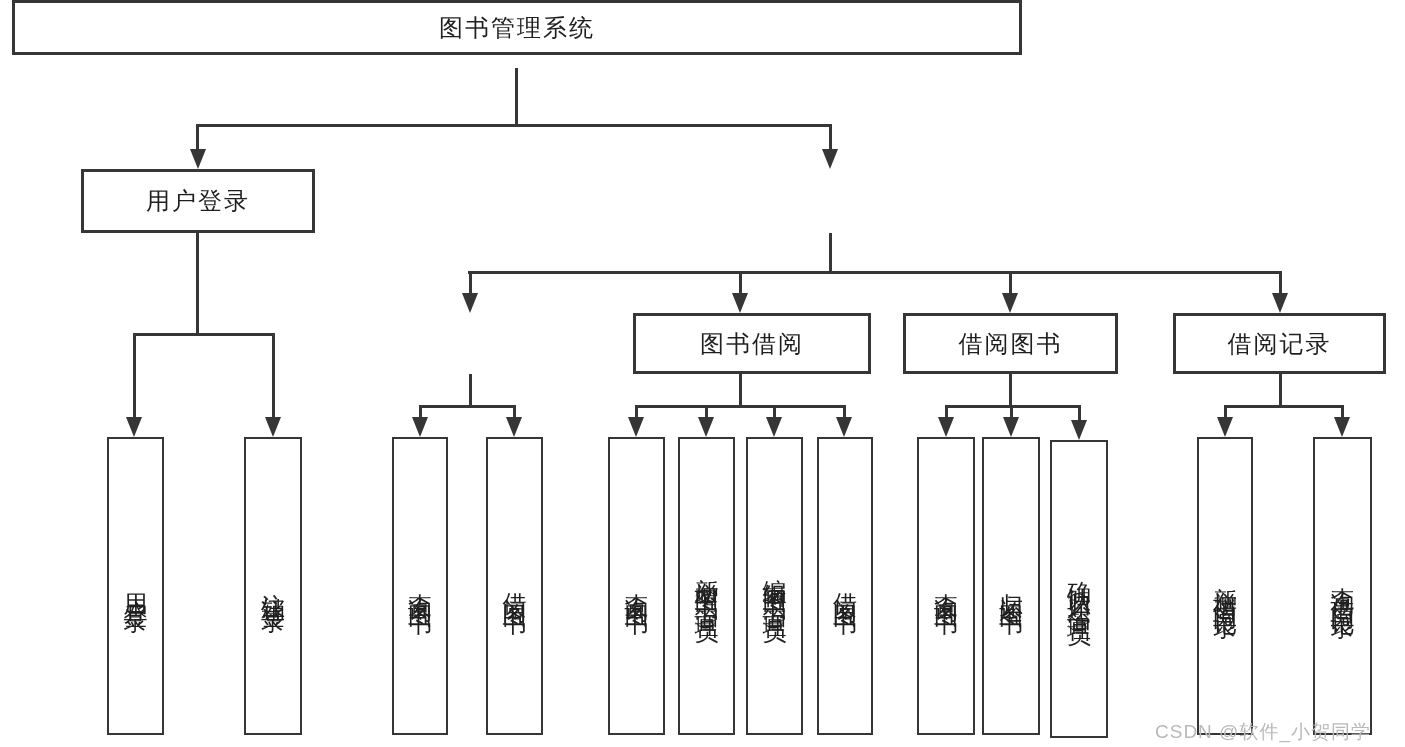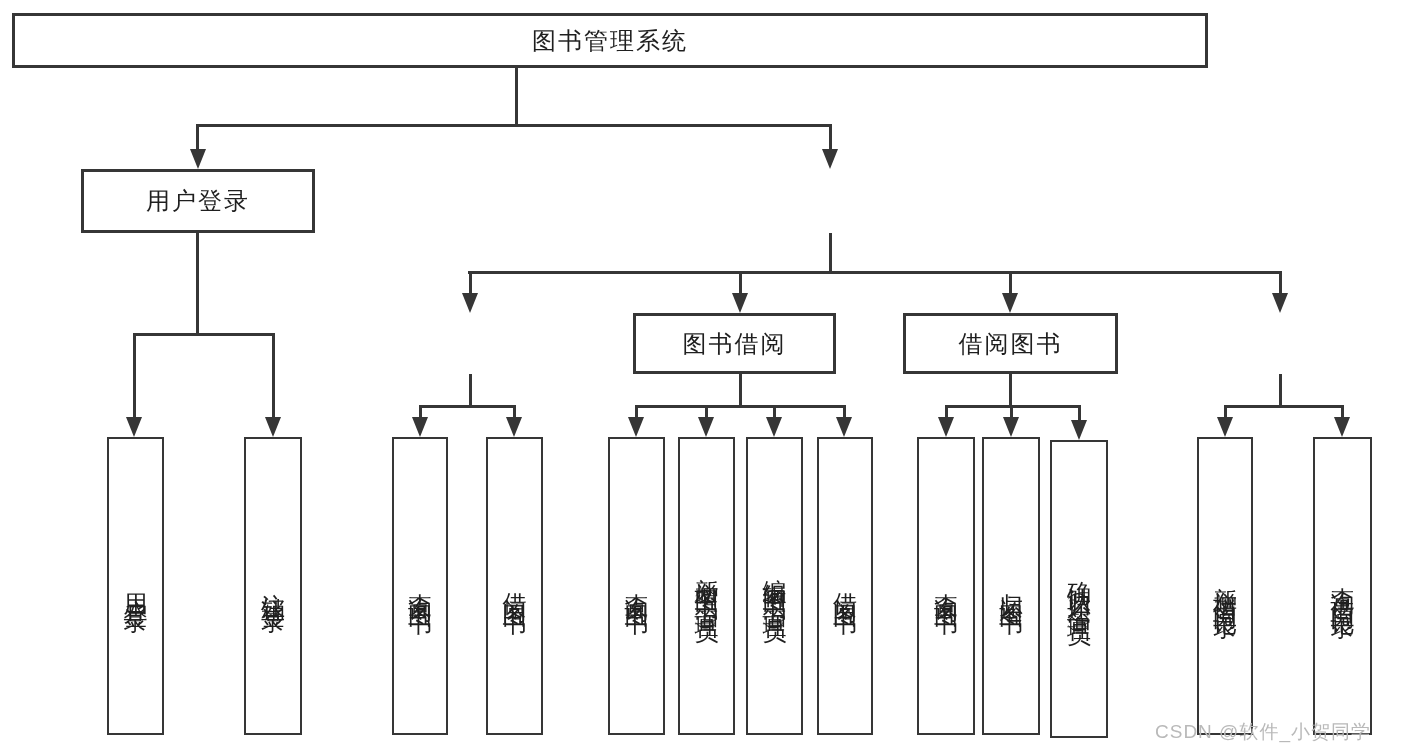--- a/index.html
+++ b/index.html
@@ -32,26 +32,27 @@
   #watermark{
     position:absolute;left:1155px;top:719px;z-index:5;
     font-size:19px;color:#b9b9b9;letter-spacing:1px;white-space:nowrap;
   }
 </style>
 </head>
 <body>
 
 <div id="canvas">
 
-  <div class="box" style="left:12px;top:13px;width:1196px;height:55px">图书管理系统</div>
+  <div class="box" style="left:12px;top:0;width:1010px;height:55px">图书管理系统</div>
 
   <div class="box" style="left:81px;top:169px;width:234px;height:64px">用户登录</div>
 
-  <div class="box" style="left:633px;top:313px;width:203px;height:61px">图书借阅</div>
+  <div class="box" style="left:633px;top:313px;width:238px;height:61px">图书借阅</div>
   <div class="box" style="left:903px;top:313px;width:215px;height:61px">借阅图书</div>
+  <div class="box" style="left:1173px;top:313px;width:213px;height:61px">借阅记录</div>
 
   <div class="box leaf" style="left:107px;top:437px;width:57px;height:298px">用户登录</div>
   <div class="box leaf" style="left:244px;top:437px;width:58px;height:298px">注销登录</div>
 
   <div class="box leaf" style="left:392px;top:437px;width:56px;height:298px">查询图书</div>
   <div class="box leaf" style="left:486px;top:437px;width:57px;height:298px">借阅图书</div>
 
   <div class="box leaf" style="left:608px;top:437px;width:57px;height:298px">查询图书</div>
   <div class="box leaf" style="left:678px;top:437px;width:57px;height:298px">新增图书（管理员）</div>
   <div class="box leaf" style="left:746px;top:437px;width:57px;height:298px">编辑图书（管理员）</div>

